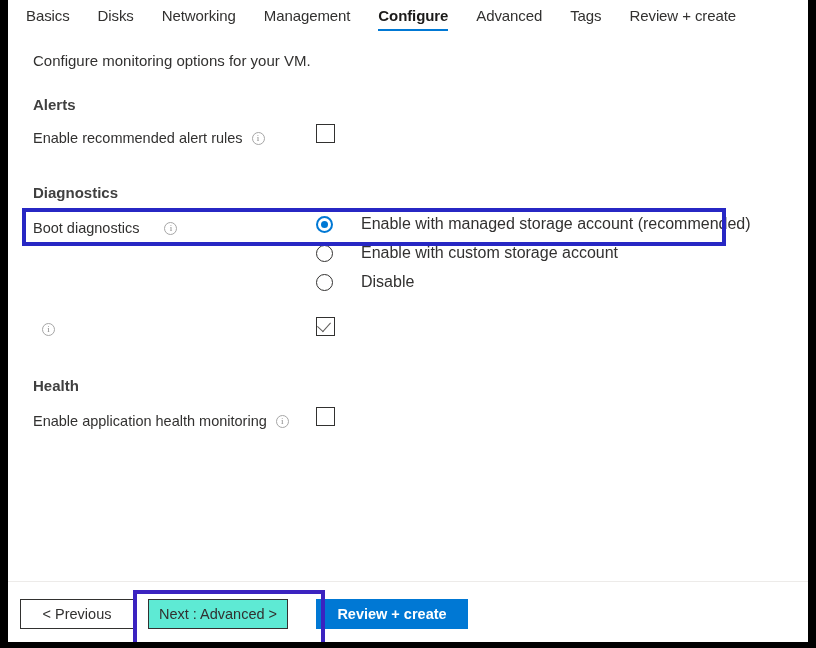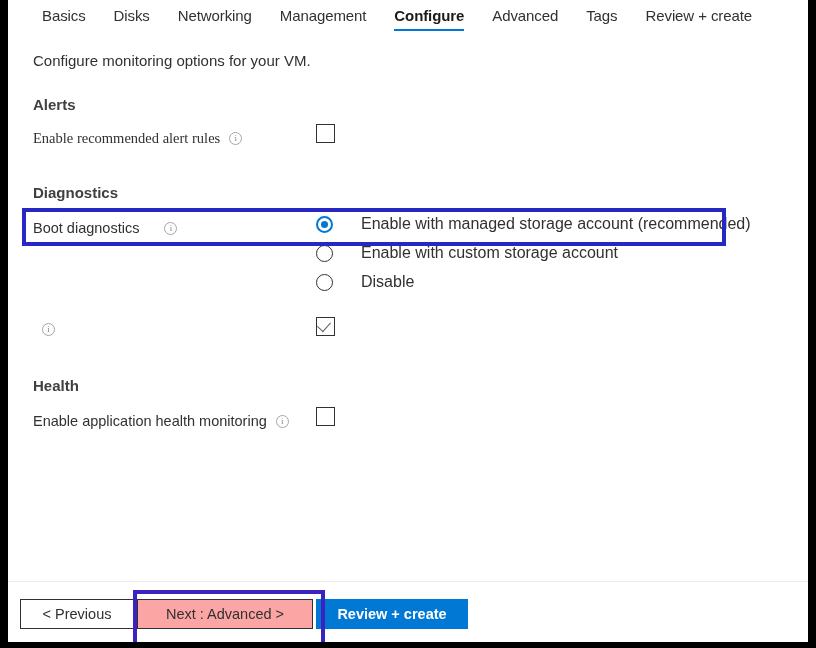--- a/index.html
+++ b/index.html
@@ -36,21 +36,20 @@
   
   .tabstrip {
     position: absolute;
     left: 0; top: 0;
     width: 756px;
     height: 38px;
     display: flex;
     align-items: flex-start;
     padding-left: 18px;
     box-sizing: border-box;
-    margin-left: 16px;
   }
   .tab {
     position: relative;
     font-size: 15px;
     color: #323130;
     padding: 7px 0 9px 0;
     margin-right: 28px;
     white-space: nowrap;
     cursor: pointer;
     letter-spacing: -0.1px;
@@ -99,21 +98,21 @@
 
   .row-label {
     position: absolute;
     left: 25px;
     font-size: 14.5px;
     color: #323130;
     display: flex;
     align-items: center;
     white-space: nowrap;
   }
-  .row-label.alert-rules { top: 92px; font-family: Liberation Serif, serif; }
+  .row-label.alert-rules { top: 92px; }
   .row-label.boot-diag  { top: 182px; gap: 16px; }
   .row-label.os-guest   { top: 285px; }
   .row-label.app-health { top: 375px; }
 
   
   .info-icon {
     display: inline-block;
     width: 13px;
     height: 13px;
     border: 1px solid #a6a6a6;
@@ -235,24 +234,24 @@
     white-space: nowrap;
   }
   .btn-prev {
     left: 12px;
     width: 114px;
     border: 1px solid #323130;
     background: #ffffff;
     color: #323130;
   }
   .btn-next {
-    left: 129px;
-    width: 176px;
+    left: 140px;
+    width: 140px;
     border: 1px solid #323130;
-    background: #fca5a5;
+    background: #5eead4;
     color: #323130;
   }
   .btn-review {
     left: 308px;
     width: 152px;
     background: #0078d4;
     color: #ffffff;
     font-weight: bold;
     border: none;
   }

